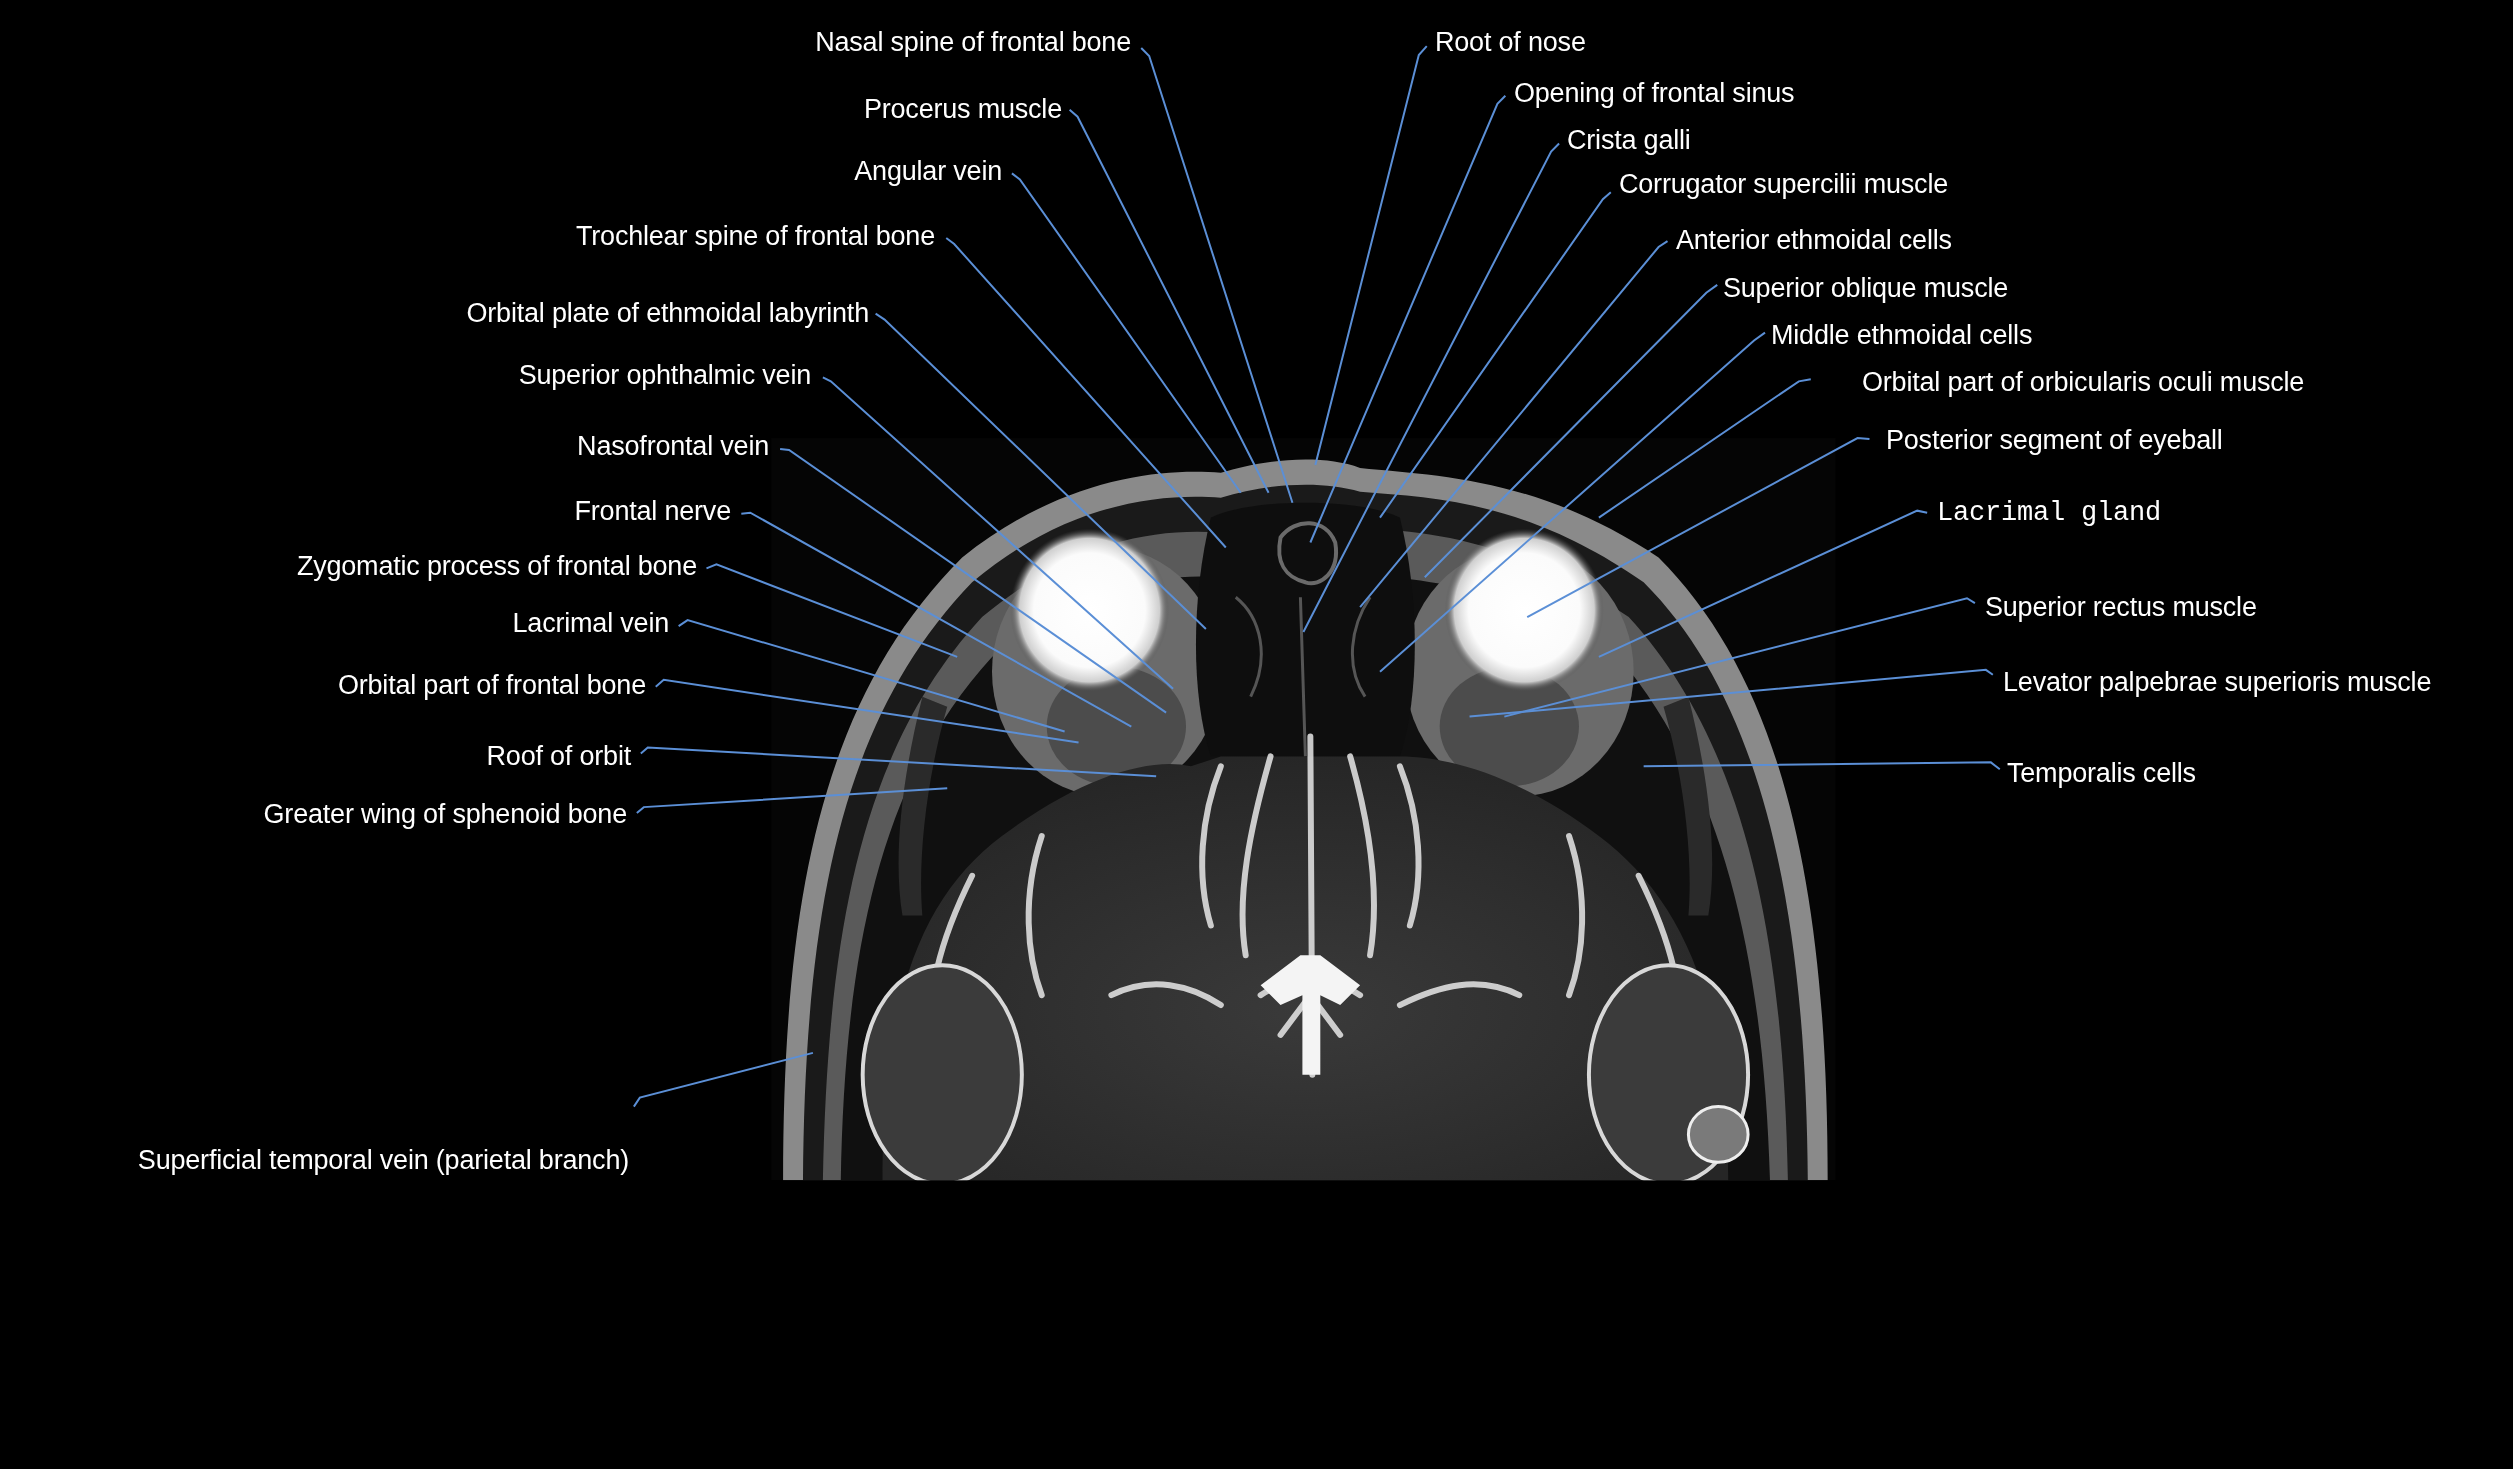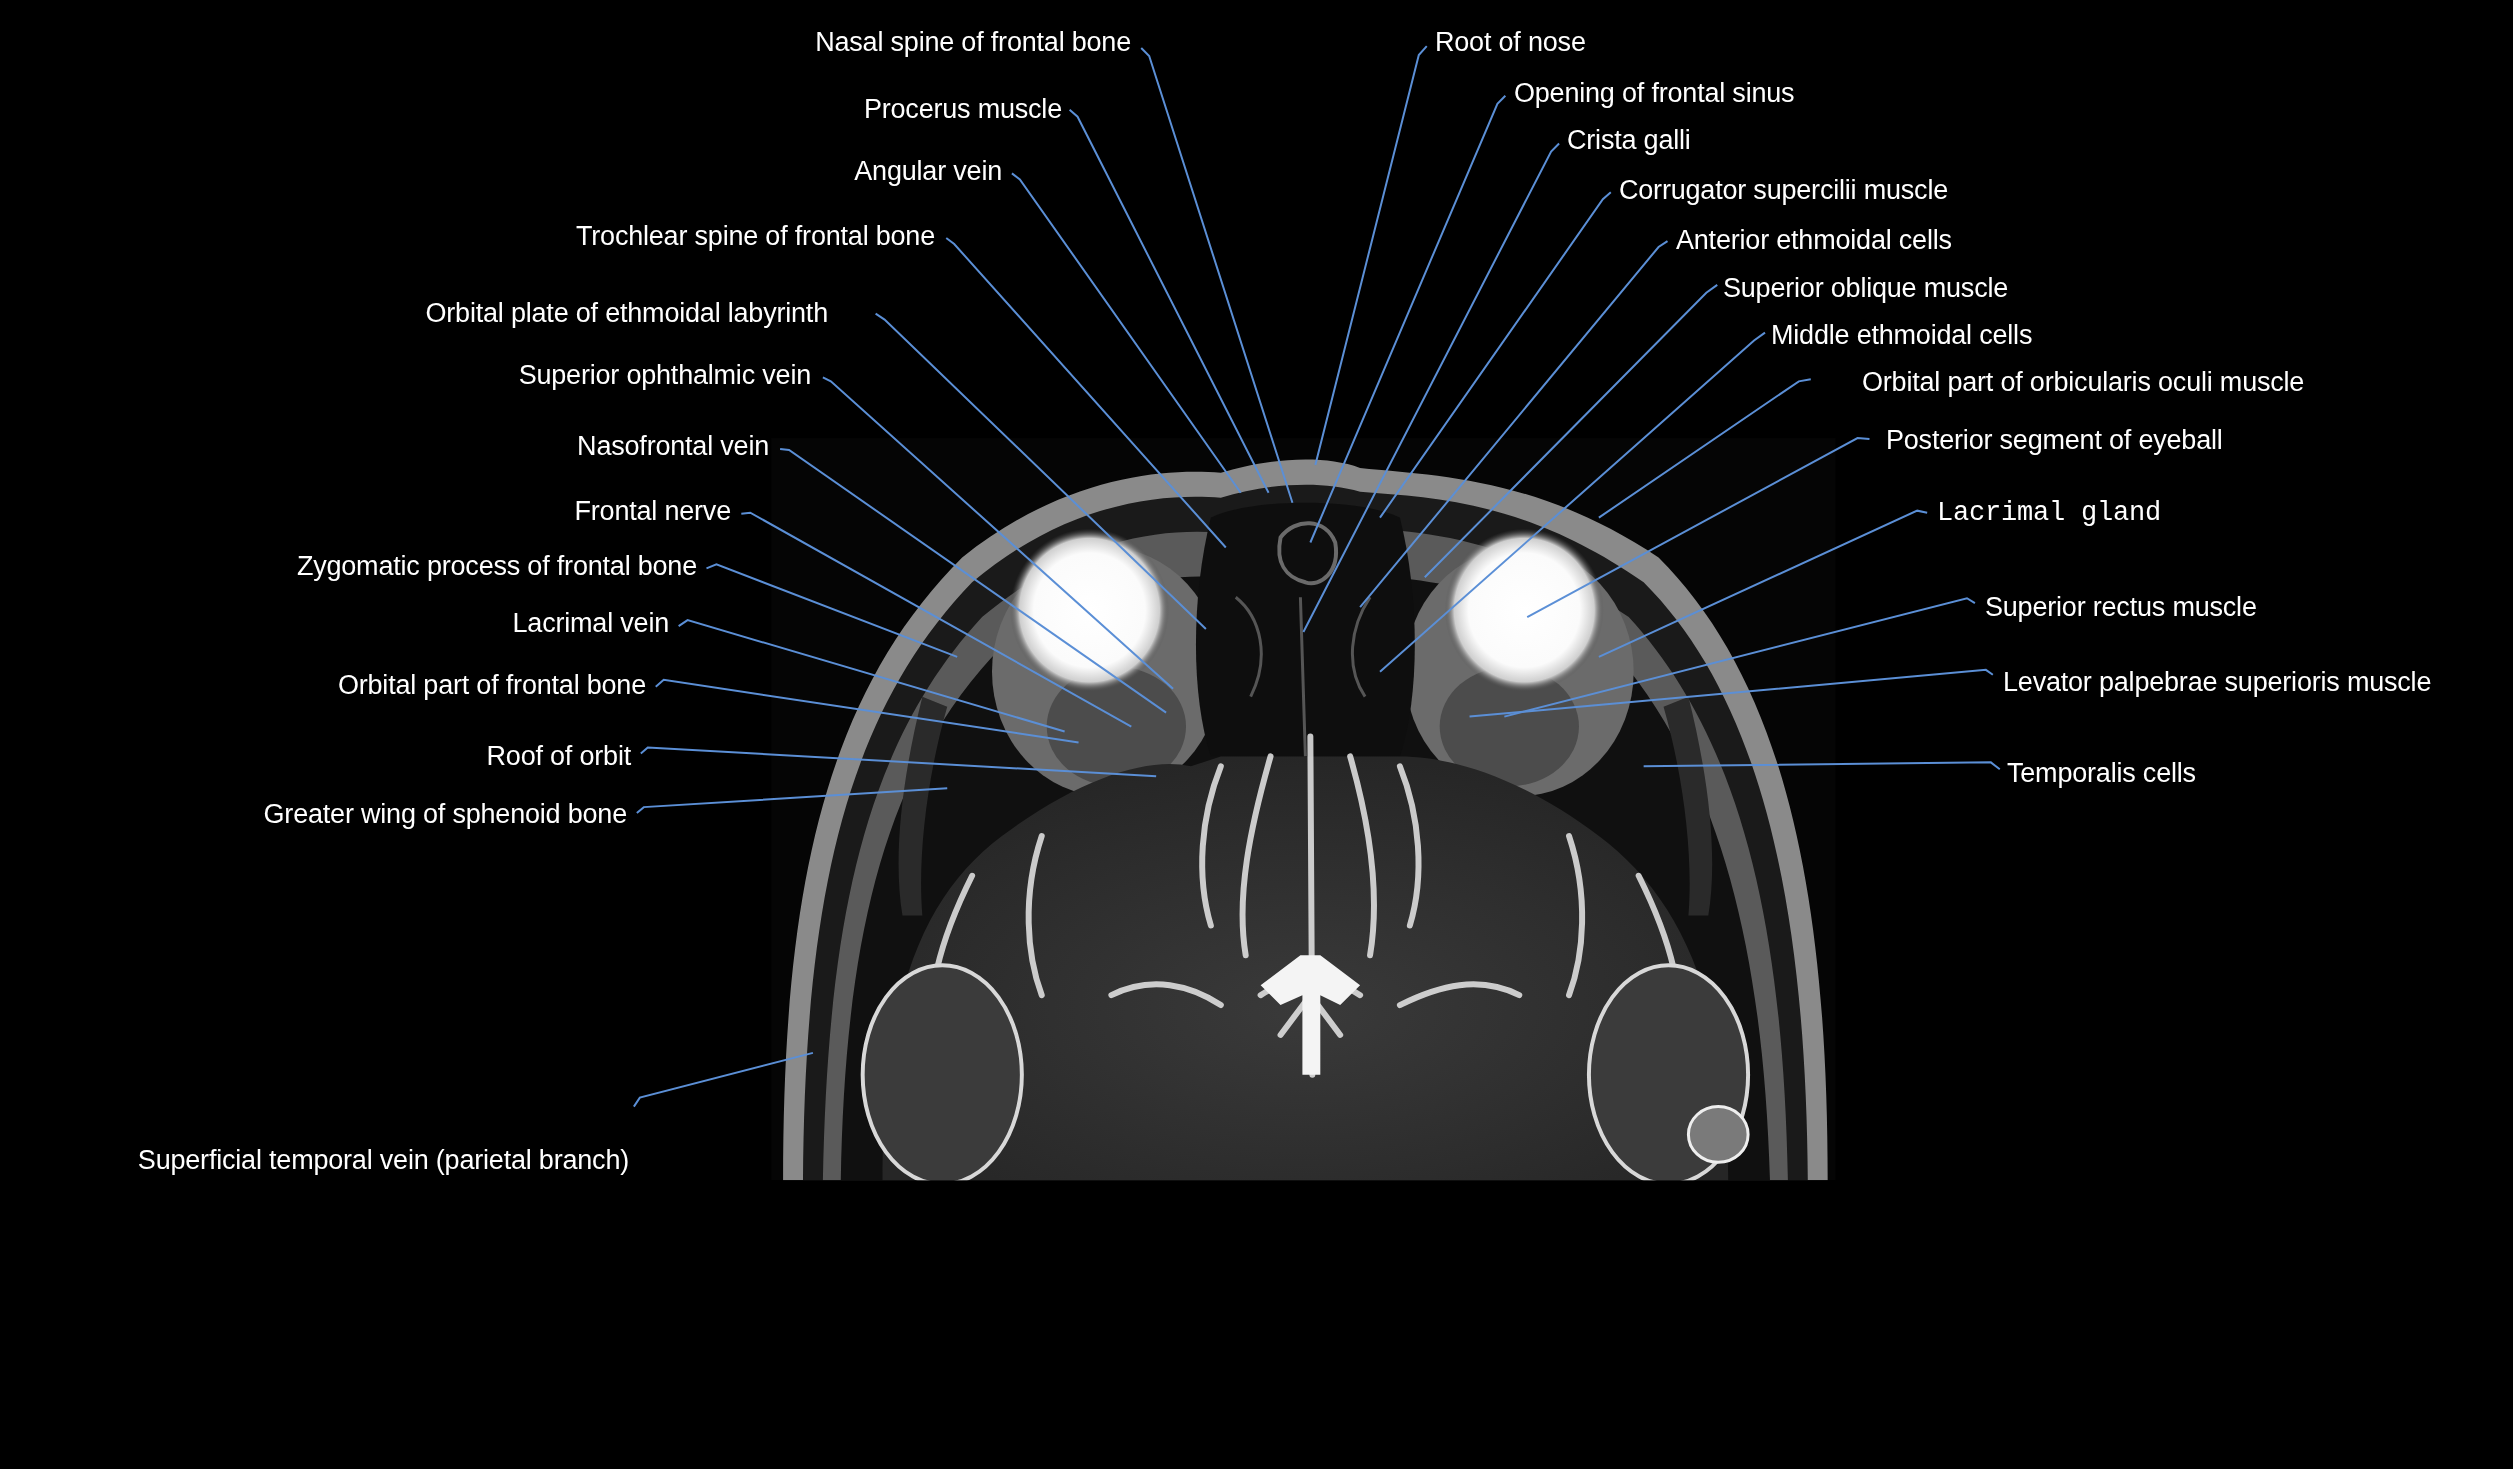--- a/index.html
+++ b/index.html
@@ -116,34 +116,34 @@
       <polyline points="1958,606 1950,601 1485,720" fill="none" stroke="#5b8fd6" stroke-width="2"></polyline>
       <polyline points="1976,678 1969,673 1450,720" fill="none" stroke="#5b8fd6" stroke-width="2"></polyline>
       <polyline points="1983,773 1974,766 1625,770" fill="none" stroke="#5b8fd6" stroke-width="2"></polyline>
     </svg>
 
   <div id="labels-layer">
       <div class="label left" style="left: 1104px; top: 42px;">Nasal spine of frontal bone</div>
       <div class="label left" style="left: 1035px; top: 109px;">Procerus muscle</div>
       <div class="label left" style="left: 975px; top: 171px;">Angular vein</div>
       <div class="label left" style="left: 908px; top: 236px;">Trochlear spine of frontal bone</div>
-      <div class="label left" style="left: 801px; top: 313px;">Orbital plate of ethmoidal labyrinth</div>
+      <div class="label left" style="left: 842px; top: 313px;">Orbital plate of ethmoidal labyrinth</div>
       <div class="label left" style="left: 784px; top: 375px;">Superior ophthalmic vein</div>
       <div class="label left" style="left: 742px; top: 446px;">Nasofrontal vein</div>
       <div class="label left" style="left: 704px; top: 511px;">Frontal nerve</div>
       <div class="label left" style="left: 670px; top: 566px;">Zygomatic process of frontal bone</div>
       <div class="label left" style="left: 642px; top: 623px;">Lacrimal vein</div>
       <div class="label left" style="left: 619px; top: 685px;">Orbital part of frontal bone</div>
       <div class="label left" style="left: 604px; top: 756px;">Roof of orbit</div>
       <div class="label left" style="left: 600px; top: 814px;">Greater wing of sphenoid bone</div>
       <div class="label left" style="left: 602px; top: 1160px;">Superficial temporal vein (parietal branch)</div>
       <div class="label right" style="left: 1408px; top: 42px;">Root of nose</div>
       <div class="label right" style="left: 1487px; top: 93px;">Opening of frontal sinus</div>
       <div class="label right" style="left: 1540px; top: 140px;">Crista galli</div>
-      <div class="label right" style="left: 1592px; top: 190px; text-align: center;">Corrugator supercilii muscle</div>
+      <div class="label right" style="left: 1592px; top: 184px; text-align: center;">Corrugator supercilii muscle</div>
       <div class="label right" style="left: 1649px; top: 240px;">Anterior ethmoidal cells</div>
       <div class="label right" style="left: 1696px; top: 288px;">Superior oblique muscle</div>
       <div class="label right" style="left: 1744px; top: 335px;">Middle ethmoidal cells</div>
       <div class="label right" style="left: 1835px; top: 382px;">Orbital part of orbicularis oculi muscle</div>
       <div class="label right" style="left: 1859px; top: 440px;">Posterior segment of eyeball</div>
       <div class="label right" style="left: 1910px; top: 513px; font-family: Liberation Mono, monospace;">Lacrimal gland</div>
       <div class="label right" style="left: 1958px; top: 607px;">Superior rectus muscle</div>
       <div class="label right" style="left: 1976px; top: 682px;">Levator palpebrae superioris muscle</div>
       <div class="label right" style="left: 1980px; top: 773px;">Temporalis cells</div>
     </div>

